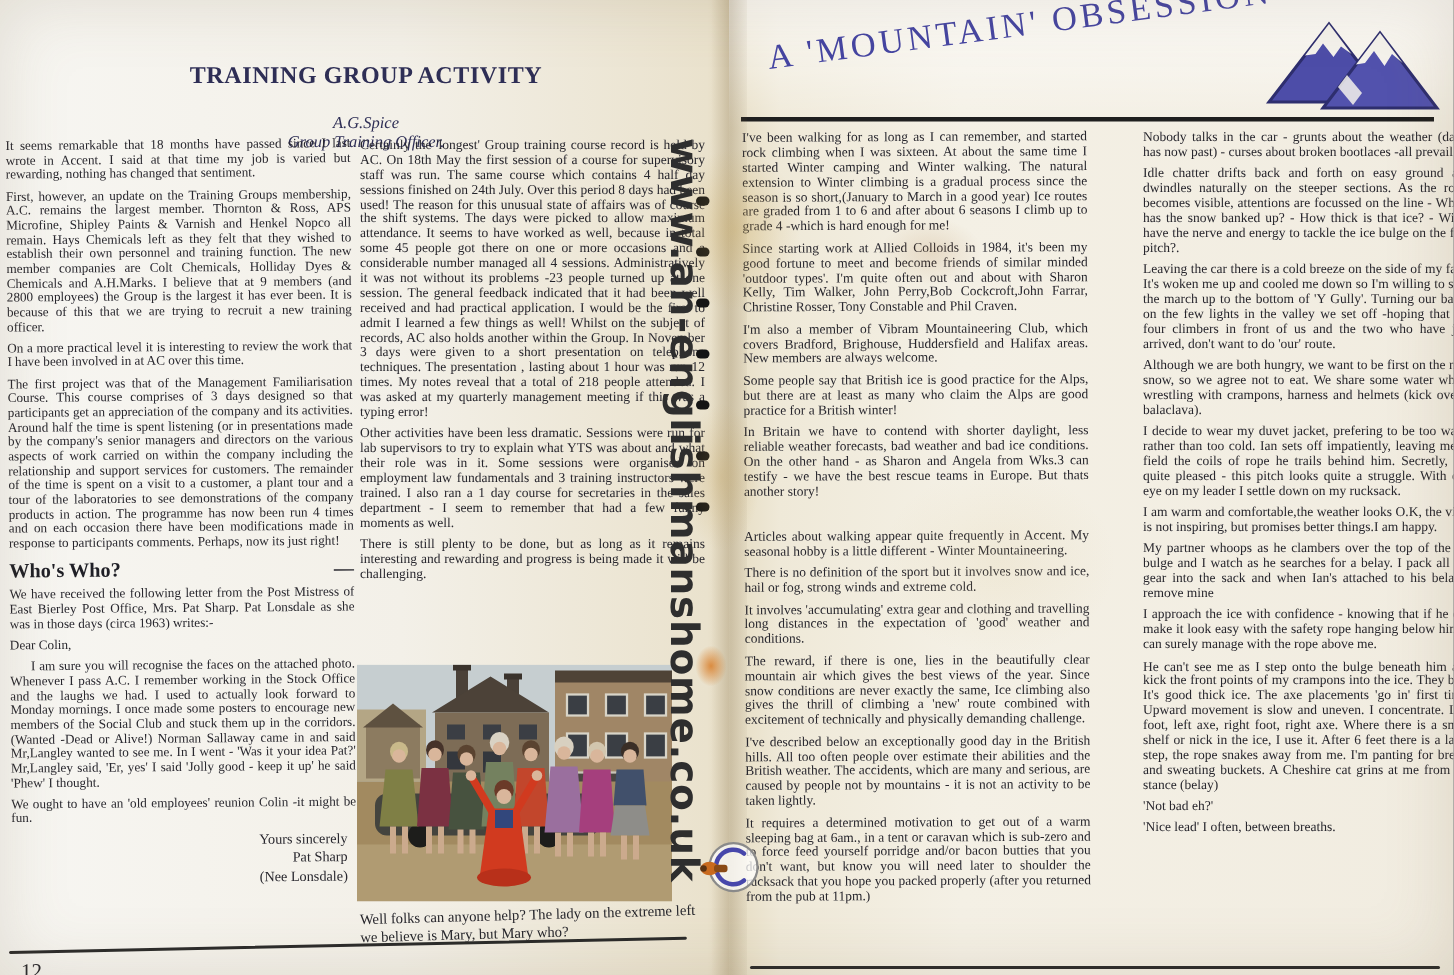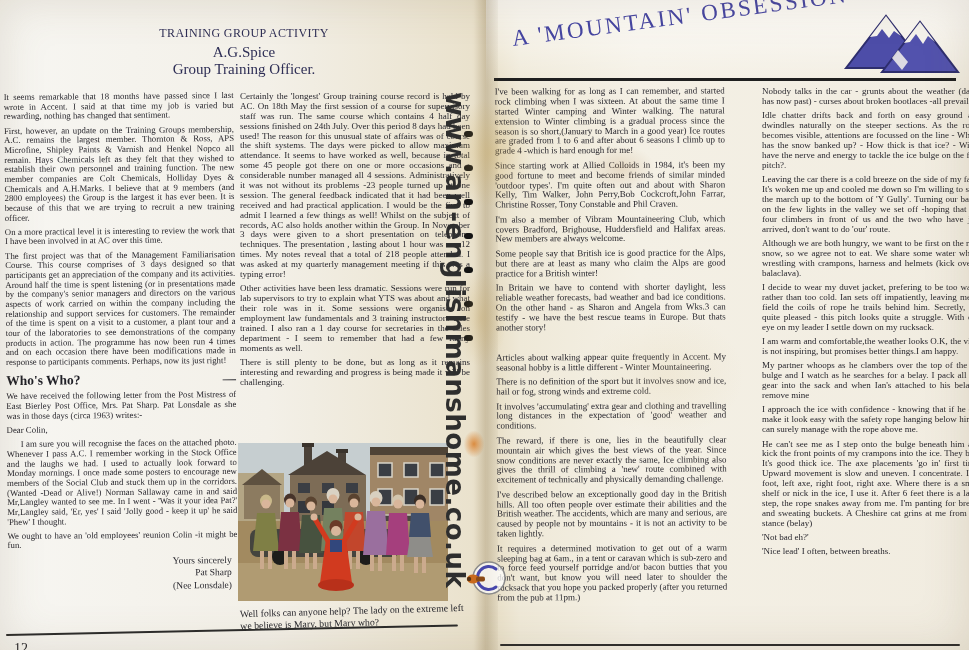--- a/index.html
+++ b/index.html
@@ -16,22 +16,22 @@
     background:linear-gradient(90deg,#f7f6f2 0%, #f3f0e8 55%, #eae2cd 97%, #e2d7bc 100%); }
   .rp { position:absolute; left:486px; top:0; width:483px; height:650px;
     background:linear-gradient(90deg,#e6dcc2 0%, #efe9d8 7%, #f4f0e5 32%, #f1ece0 100%); }
   .rp::before{ content:""; position:absolute; left:0; top:0; right:0; height:86px;
     background:linear-gradient(180deg, rgba(255,255,255,.75), rgba(255,255,255,0)); pointer-events:none;}
   .gutter-shadow{ position:absolute; left:474px; top:0; width:24px; height:650px; pointer-events:none;
     background:linear-gradient(90deg, rgba(110,90,55,0) 0%, rgba(110,90,55,.22) 55%, rgba(110,90,55,.05) 100%); }
 
   
   .lp-header{ position:absolute; left:28px; top:26px; width:432px; text-align:center; color:#2e2e55; }
-  .lp-title{ margin:0; font-size:12px; font-weight:normal; letter-spacing:.4px; }
-  .lp-byline{ font-size:15px; line-height:1.15; margin-top:3px; }
+  .lp-title{ margin:16px; font-size:16px; font-weight:bold; letter-spacing:.4px; }
+  .lp-byline{ font-size:11px; line-height:1.15; margin-top:3px;font-style:italic; }
   .lp-byline + .lp-byline{ margin-top:0; }
 
   .col{ position:absolute; text-align:justify; color:#28272e; }
   .col p{ margin:0 0 4.5px; }
   .lc1{ left:6px; top:92px; width:230px; height:550px; font-size:8.8px; line-height:1.1; transform:rotate(-0.5deg); overflow:hidden; }
   .lc2{ left:240px; top:92px; width:230px; height:348px; font-size:9px; line-height:1.1; overflow:hidden; }
   .whos-who{ display:flex; justify-content:space-between; align-items:center;
     font-size:13.5px; font-weight:bold; color:#1f1f26; margin:6px 0 4px; }
   .ww-dash{ font-weight:bold; }
   .indent{ text-indent:14px; }

